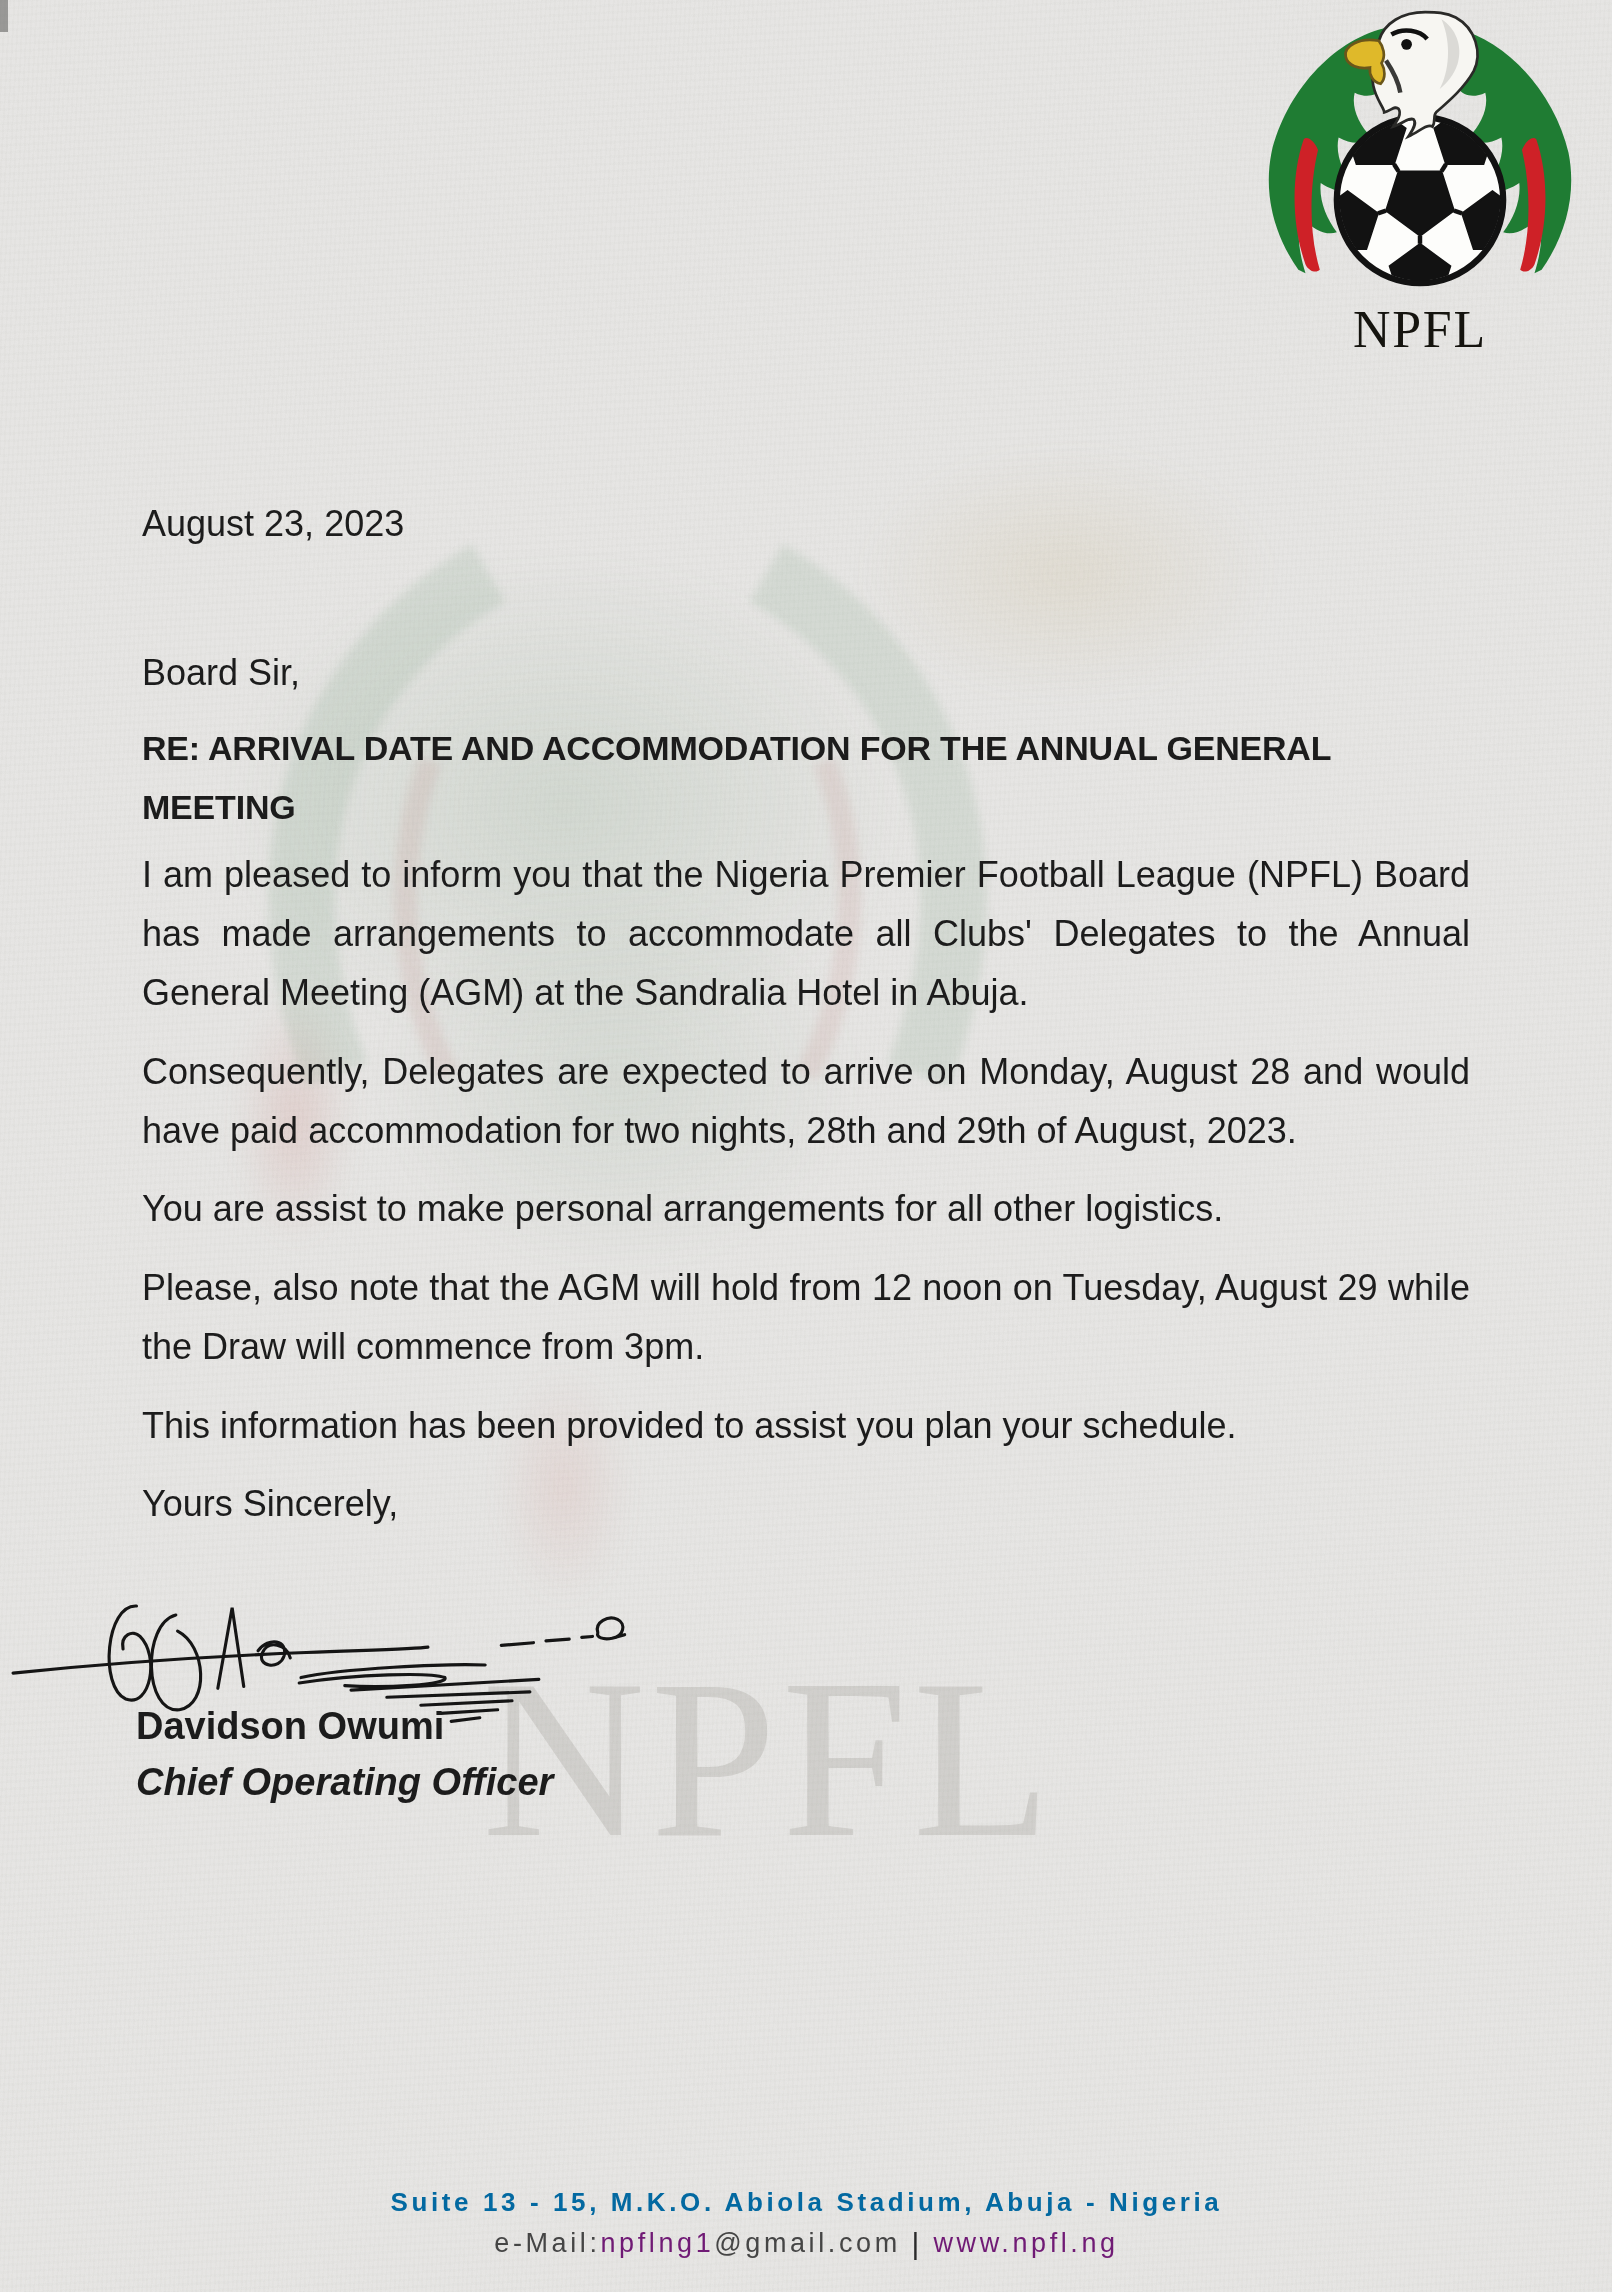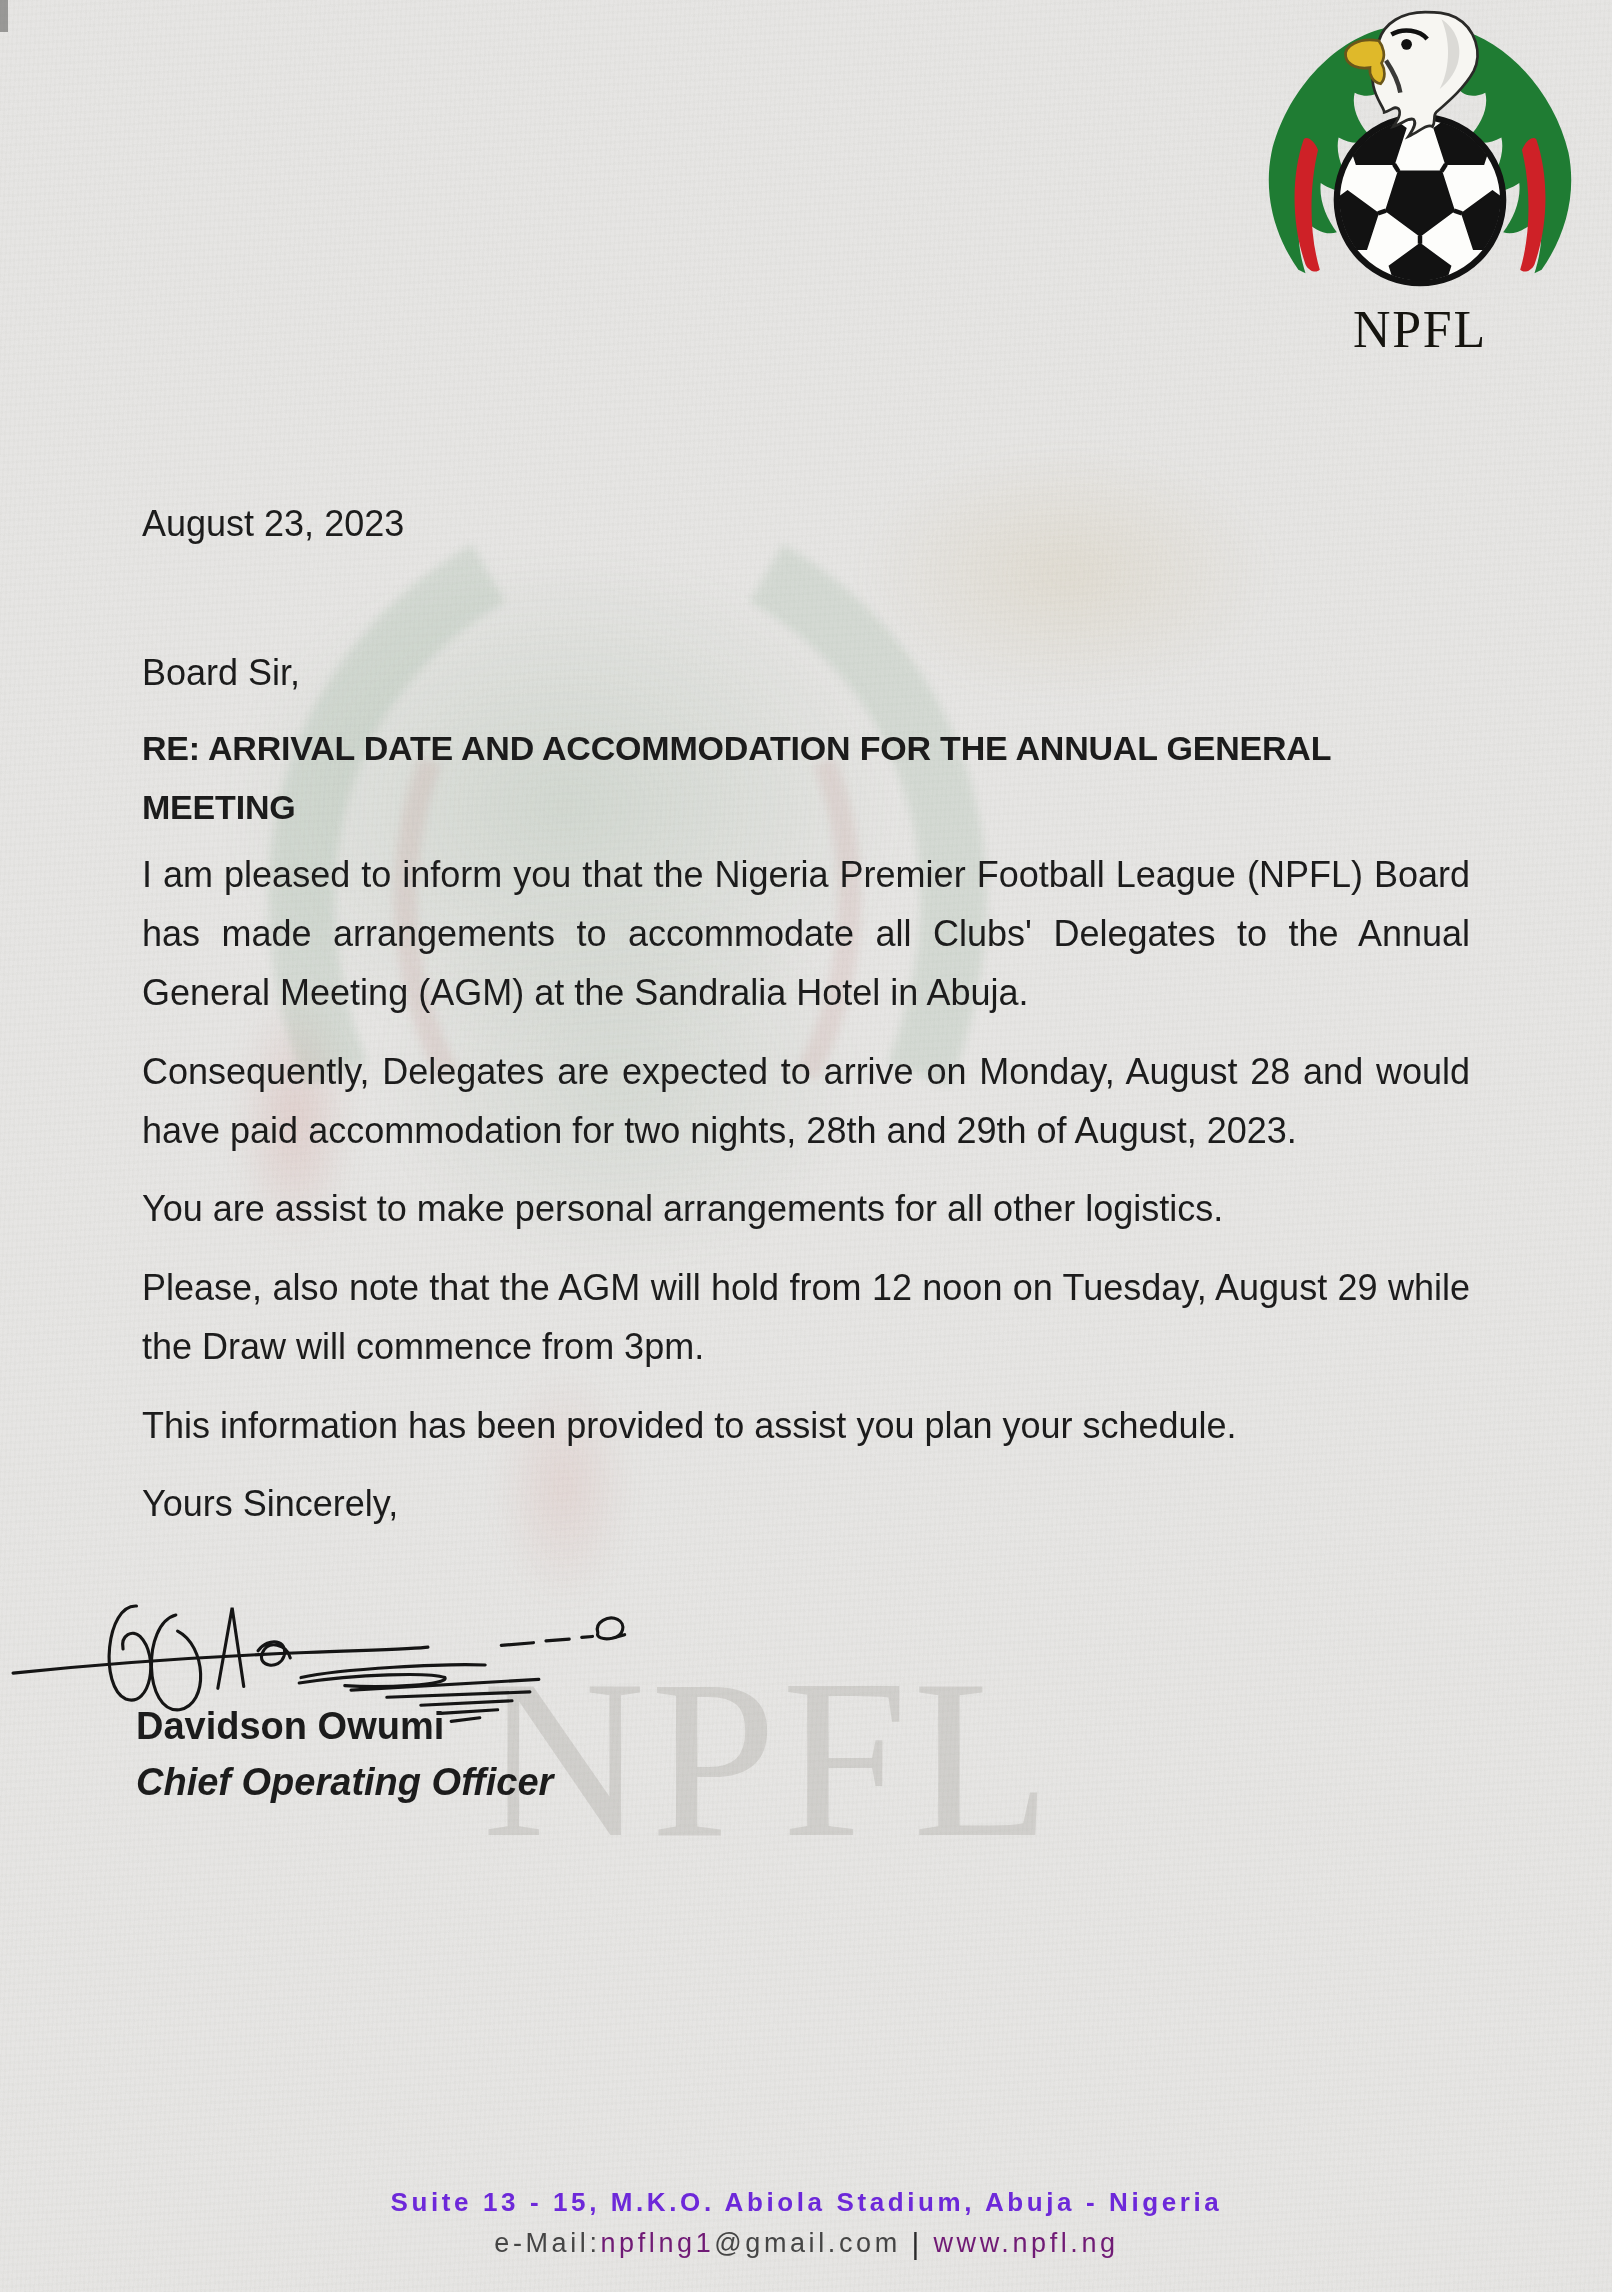--- a/index.html
+++ b/index.html
@@ -37,21 +37,21 @@
   .rcpt1{margin-bottom:9.9px !important;}
   .rcpt2{margin-bottom:15px !important;}
   .salut{margin-bottom:17px !important;}
   .subject{margin-bottom:8px !important;font-size:34px !important;letter-spacing:-0.2px;}
   .para{margin-bottom:19.7px !important;text-align:justify;}
   .closing{margin-top:0;}
   .signature{position:absolute;left:0;top:1581px;width:627px;height:152px;}
   .sig-block{position:absolute;left:136px;top:1698px;}
   .sig-block p{margin:0;font-size:38px;line-height:56px;}
   footer{position:absolute;left:0;top:2187px;width:100%;text-align:center;color:#343434;}
-  .f1{font-size:26px;font-weight:700;letter-spacing:3.6px;color:#6d28d9;}
+  .f1{font-size:26px;font-weight:700;letter-spacing:3.6px;color:#0369a1;}
   .f2{font-size:27px;letter-spacing:3.6px;margin-top:7.2px;color:#454545;}
   .f2 .fb{font-weight:400;color:#701a75;}
   .f2 .sep{font-weight:400;padding:0 10.7px;font-size:30px;position:relative;top:1.8px;color:#2a2a2a;}
 </style>
 </head>
 <body>
 
 <div class="page">
 
   <svg class="noise" width="1613" height="2293" viewBox="0 0 1801 2560">

